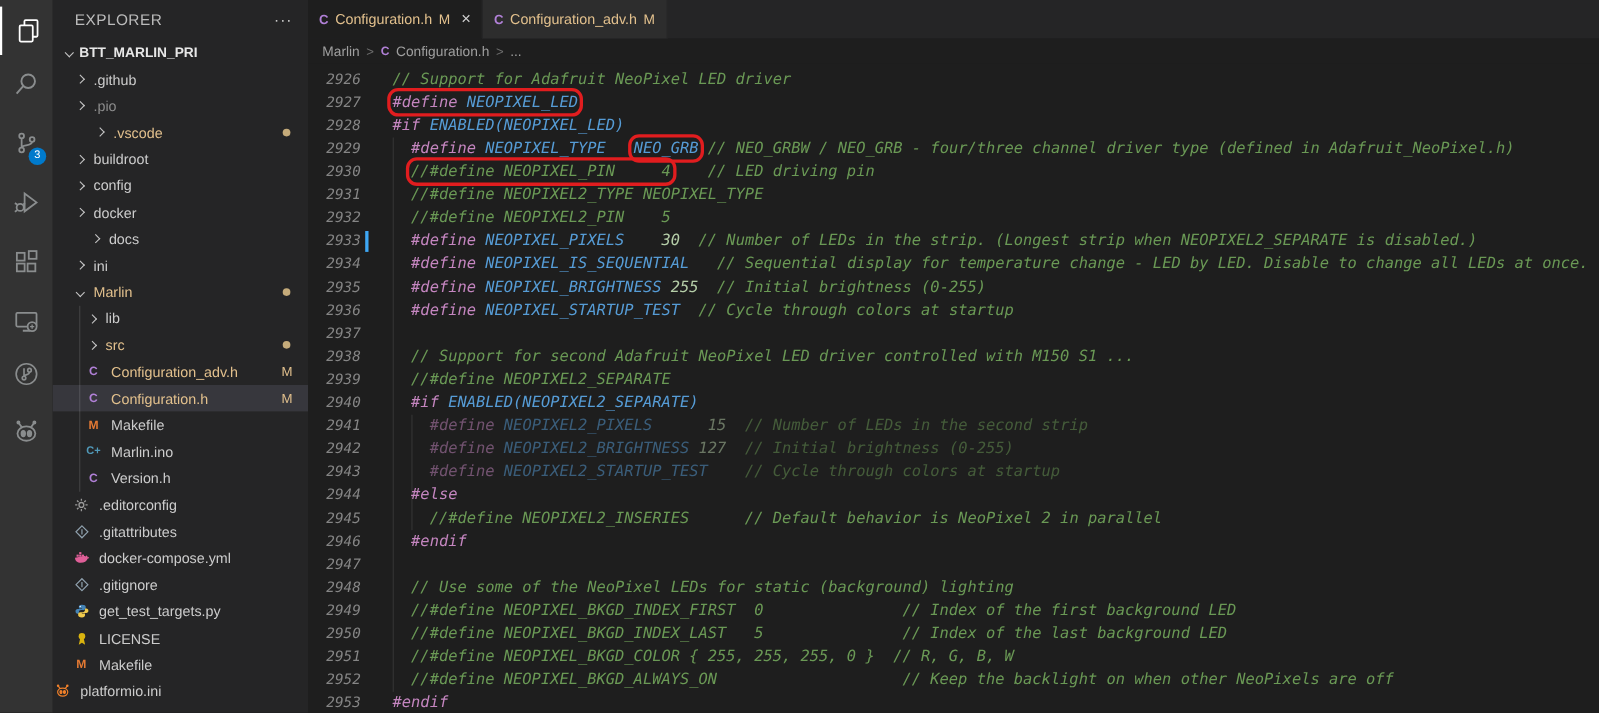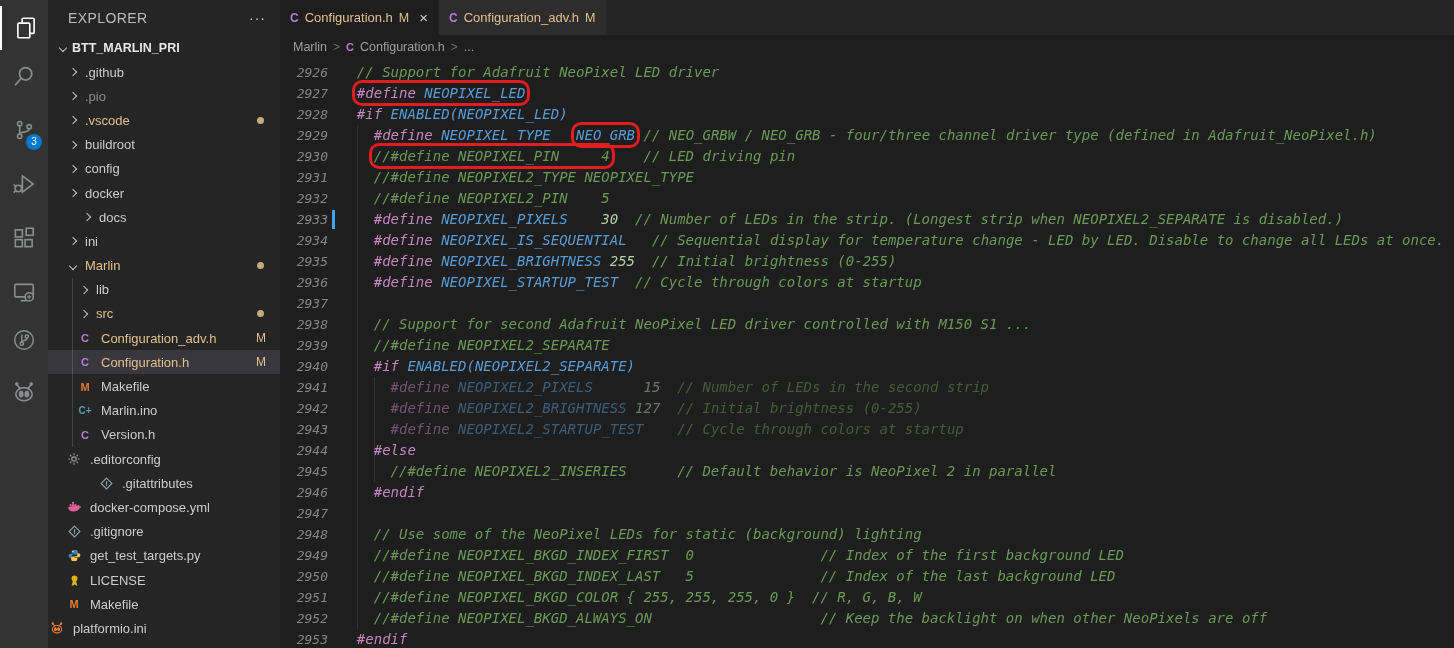--- a/index.html
+++ b/index.html
@@ -155,21 +155,21 @@
             <span class="chev"></span>
           </span>
           <span class="tlabel">.github</span>
         </div>
         <div class="trow" style="padding-left: 18px;">
           <span class="chevbox">
             <span class="chev"></span>
           </span>
           <span class="tlabel ignored">.pio</span>
         </div>
-        <div class="trow" style="padding-left: 18px; text-align: center;">
+        <div class="trow" style="padding-left: 36px; text-align: center;">
           <span class="chevbox">
             <span class="chev"></span>
           </span>
           <span class="tlabel mod">.vscode</span>
           <span class="t-dot"></span>
         </div>
         <div class="trow" style="padding-left: 18px;">
           <span class="chevbox">
             <span class="chev"></span>
           </span>
@@ -253,21 +253,21 @@
         </div>
         <div class="trow" style="padding-left: 18px;">
           <span class="ficbox">
             <svg viewBox="0 0 14 14" width="14" height="14" fill="none" stroke="#999999" stroke-width="1.2">
               <circle cx="7" cy="7" r="2.2"></circle>
               <path d="M7 1.3v2M7 10.7v2M1.3 7h2M10.7 7h2M3 3l1.4 1.4M9.6 9.6L11 11M11 3L9.6 4.4M4.4 9.6L3 11"></path>
             </svg>
           </span>
           <span class="tlabel">.editorconfig</span>
         </div>
-        <div class="trow" style="padding-left: 18px; margin-left: 32px;">
+        <div class="trow" style="padding-left: 18px;">
           <span class="ficbox">
             <svg viewBox="0 0 14 14" width="13" height="13" fill="none" stroke="#8fa0ad" stroke-width="1.2">
               <path d="M7 1.2L12.8 7 7 12.8 1.2 7z"></path>
               <path d="M7 4.5v5"></path>
             </svg>
           </span>
           <span class="tlabel">.gitattributes</span>
         </div>
         <div class="trow" style="padding-left: 18px;">
           <span class="ficbox">

